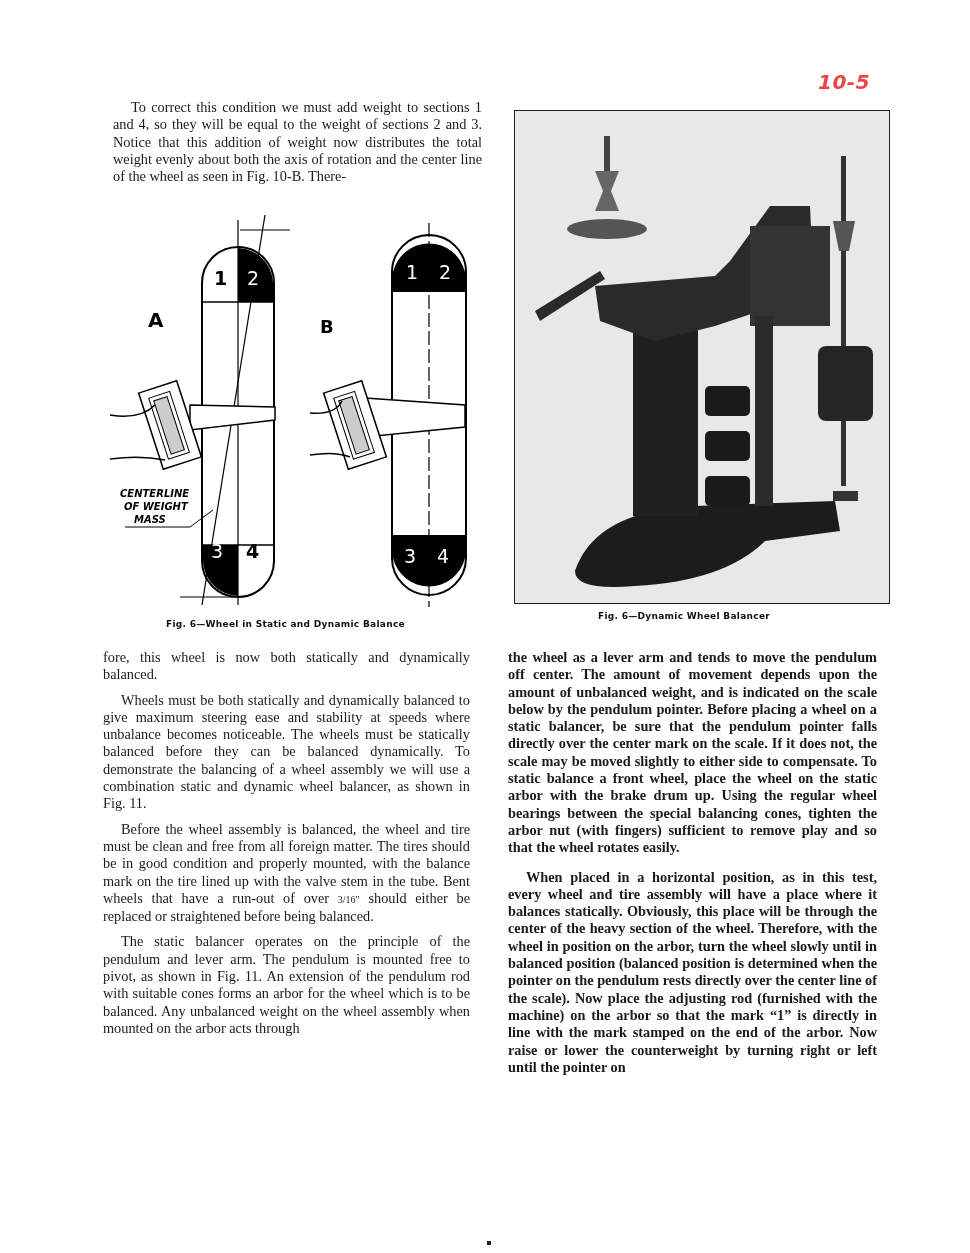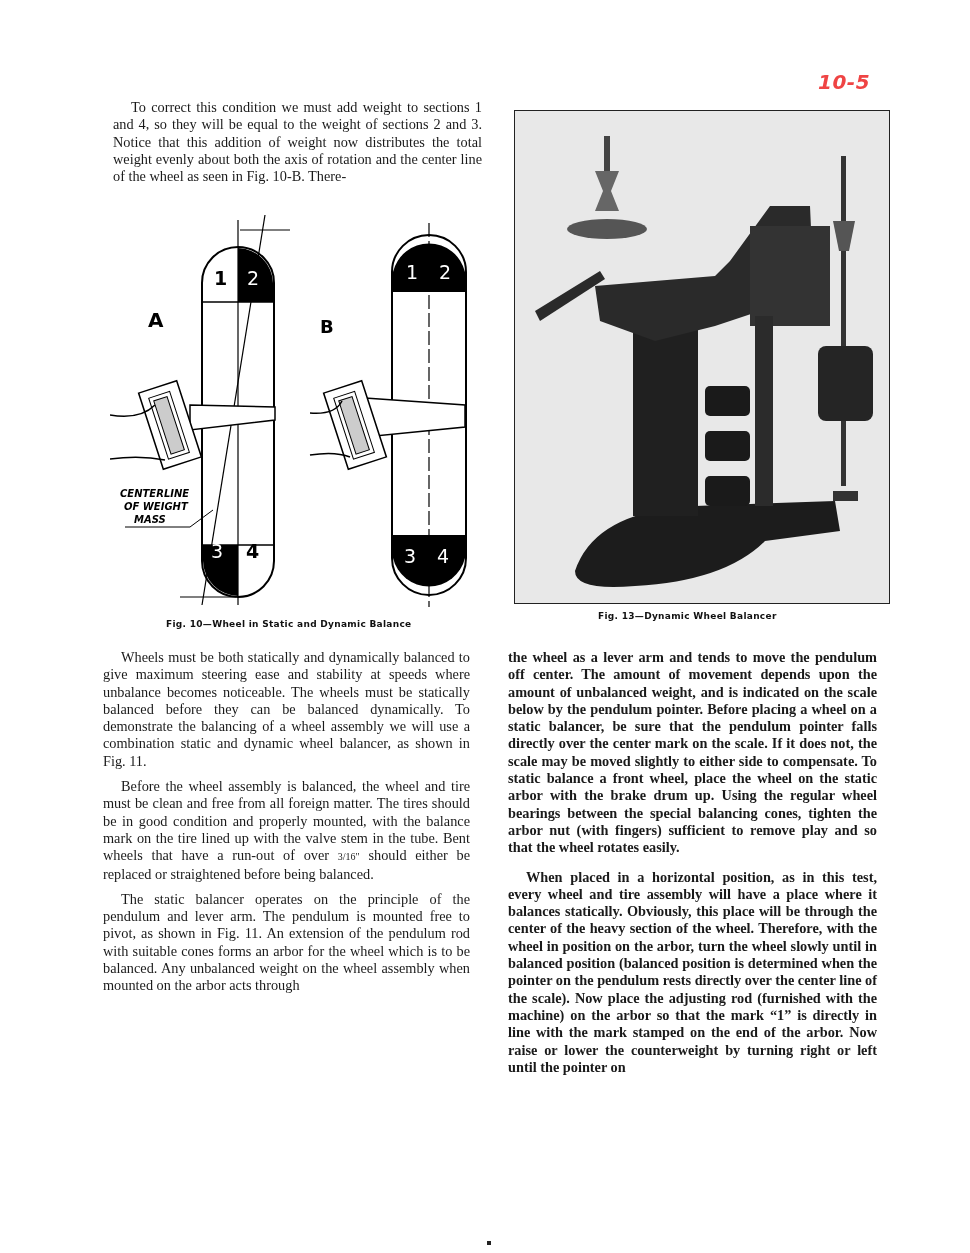--- a/index.html
+++ b/index.html
@@ -82,21 +82,21 @@
     </g>
     <path d="M200 198 Q225 200 232 186" fill="none" stroke="#000" stroke-width="1.5"></path>
     <path d="M200 240 Q225 236 240 242" fill="none" stroke="#000" stroke-width="1.5"></path>
     <text x="210" y="118" font-family="DejaVu Sans, sans-serif" font-weight="bold" font-size="18">B</text>
     <text x="296" y="64" font-family="DejaVu Sans, sans-serif" font-size="19" fill="#fff">1</text>
     <text x="329" y="64" font-family="DejaVu Sans, sans-serif" font-size="19" fill="#fff">2</text>
     <text x="294" y="348" font-family="DejaVu Sans, sans-serif" font-size="19" fill="#fff">3</text>
     <text x="327" y="348" font-family="DejaVu Sans, sans-serif" font-size="19" fill="#fff">4</text>
   </g>
 </svg>
-<div class="caption" id="fig10-cap">Fig. 10—Wheel in Static and Dynamic Balance</div>
+<div class="caption" id="fig10-cap">Fig. 6—Wheel in Static and Dynamic Balance</div>
 
 <div id="fig11">
   <svg width="374" height="492" viewBox="0 0 374 492">
     <rect width="374" height="492" fill="#e8e8e8"></rect>
 
     <path d="M60 460 Q80 400 180 395 L320 390 L325 420 L250 430 Q210 470 120 475 Q60 480 60 460 Z" fill="#1c1c1c"></path>
 
     <rect x="118" y="215" width="65" height="190" fill="#202020"></rect>
 
     <path d="M80 175 L200 165 L215 150 L255 95 L295 95 L300 205 L245 200 L200 215 L140 230 L85 210 Z" fill="#2a2a2a"></path>
@@ -113,23 +113,24 @@
     <ellipse cx="92" cy="118" rx="40" ry="10" fill="#555"></ellipse>
 
     <path d="M20 200 L85 160 L90 168 L25 210 Z" fill="#2a2a2a"></path>
 
     <rect x="326" y="45" width="5" height="330" fill="#333"></rect>
     <path d="M318 110 L340 110 L334 140 L324 140 Z" fill="#555"></path>
     <rect x="303" y="235" width="55" height="75" rx="8" fill="#252525"></rect>
     <rect x="318" y="380" width="25" height="10" fill="#333"></rect>
   </svg>
 </div>
-<div class="caption" id="fig11-cap">Fig. 13—Dynamic Wheel Balancer</div>
+<div class="caption" id="fig11-cap">Fig. 6—Dynamic Wheel Balancer</div>
 
 <div class="col" id="col-left-bottom">
+  <p class="noindent">fore, this wheel is now both statically and dynamically balanced.</p>
   <p>Wheels must be both statically and dynamically balanced to give maximum steering ease and stability at speeds where unbalance becomes noticeable. The wheels must be statically balanced before they can be balanced dynamically. To demonstrate the balancing of a wheel assembly we will use a combination static and dynamic wheel balancer, as shown in Fig. 11.</p>
   <p><span>Before the wheel assembly is balanced, the wheel and tire must be clean and free from all foreign matter. The tires should be in good condition and properly mounted, with the balance mark on the tire lined up with the valve stem in the tube. Bent wheels that have a run-out of over</span> <span class="frac">3/16"</span> <span>should either be replaced or straightened before being balanced.</span></p>
   <p>The static balancer operates on the principle of the pendulum and lever arm. The pendulum is mounted free to pivot, as shown in Fig. 11. An extension of the pendulum rod with suitable cones forms an arbor for the wheel which is to be balanced. Any unbalanced weight on the wheel assembly when mounted on the arbor acts through</p>
 </div>
 
 <div class="col" id="col-right">
   <p class="noindent">the wheel as a lever arm and tends to move the pendulum off center. The amount of movement depends upon the amount of unbalanced weight, and is indicated on the scale below by the pendulum pointer. Before placing a wheel on a static balancer, be sure that the pendulum pointer falls directly over the center mark on the scale. If it does not, the scale may be moved slightly to either side to compensate. To static balance a front wheel, place the wheel on the static arbor with the brake drum up. Using the regular wheel bearings between the special balancing cones, tighten the arbor nut (with fingers) sufficient to remove play and so that the wheel rotates easily.</p>
   <p style="margin-top:12px">When placed in a horizontal position, as in this test, every wheel and tire assembly will have a place where it balances statically. Obviously, this place will be through the center of the heavy section of the wheel. Therefore, with the wheel in position on the arbor, turn the wheel slowly until in balanced position (balanced position is determined when the pointer on the pendulum rests directly over the center line of the scale). Now place the adjusting rod (furnished with the machine) on the arbor so that the mark “1” is directly in line with the mark stamped on the end of the arbor. Now raise or lower the counterweight by turning right or left until the pointer on</p>
 </div>
 

